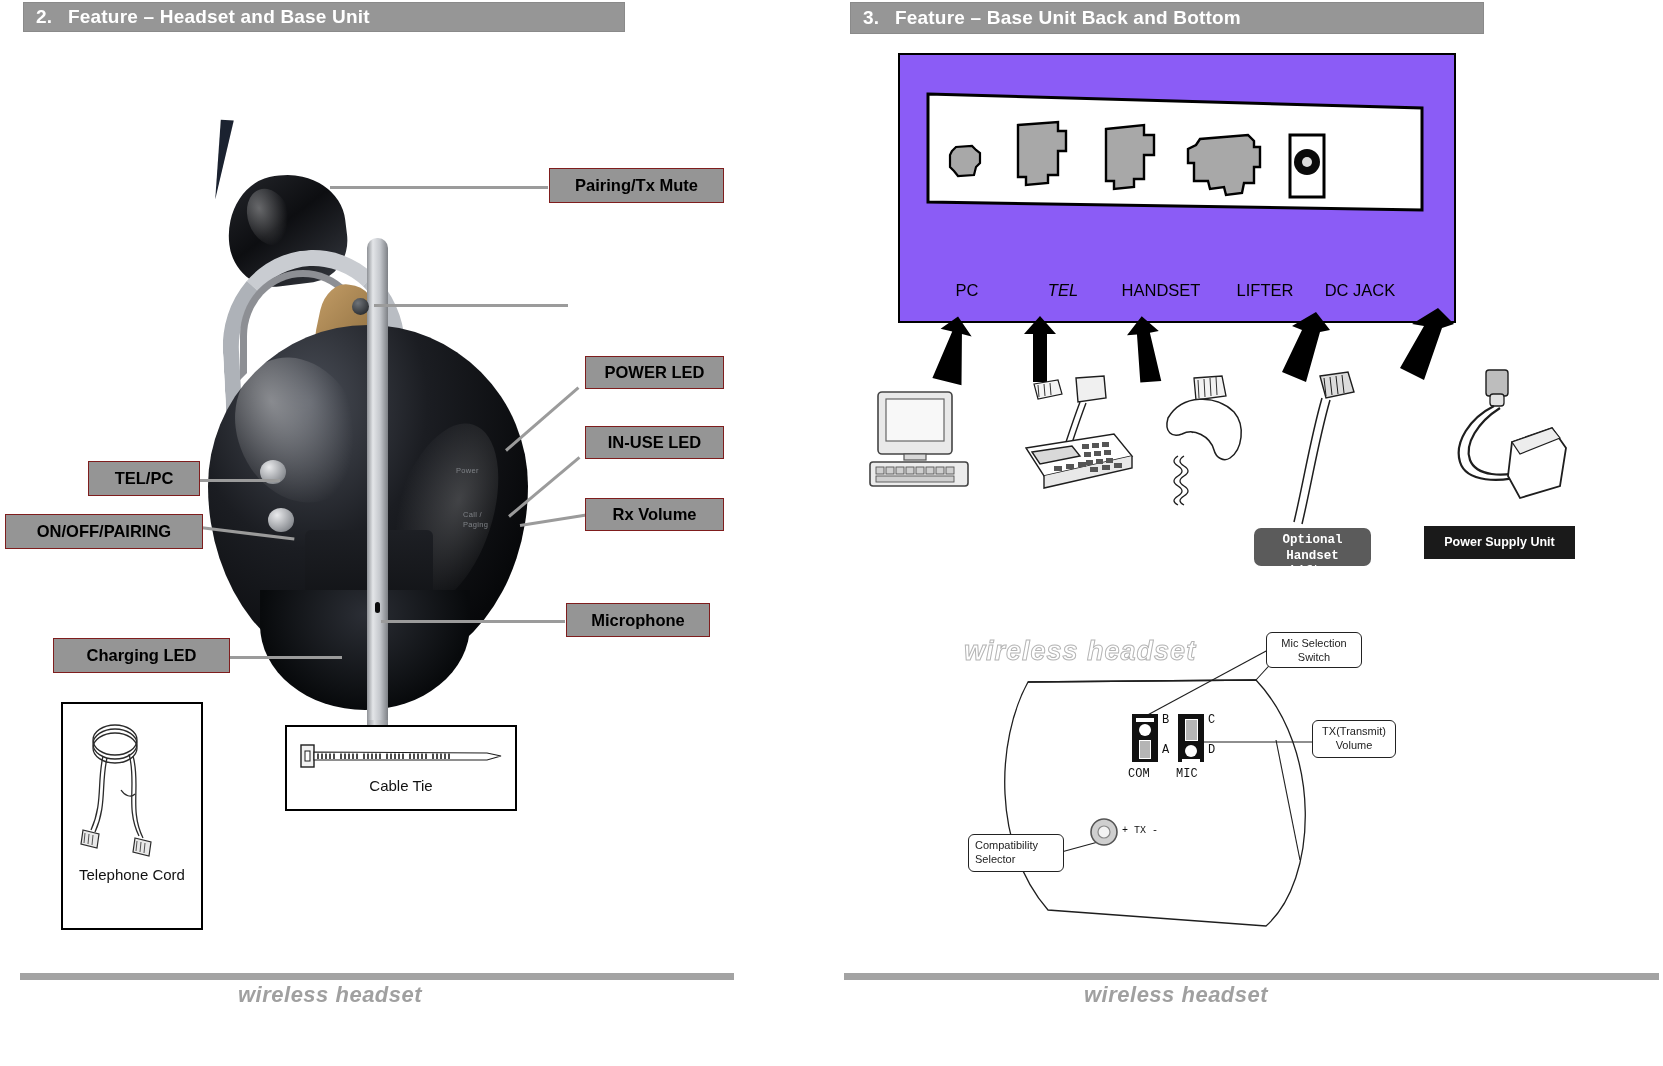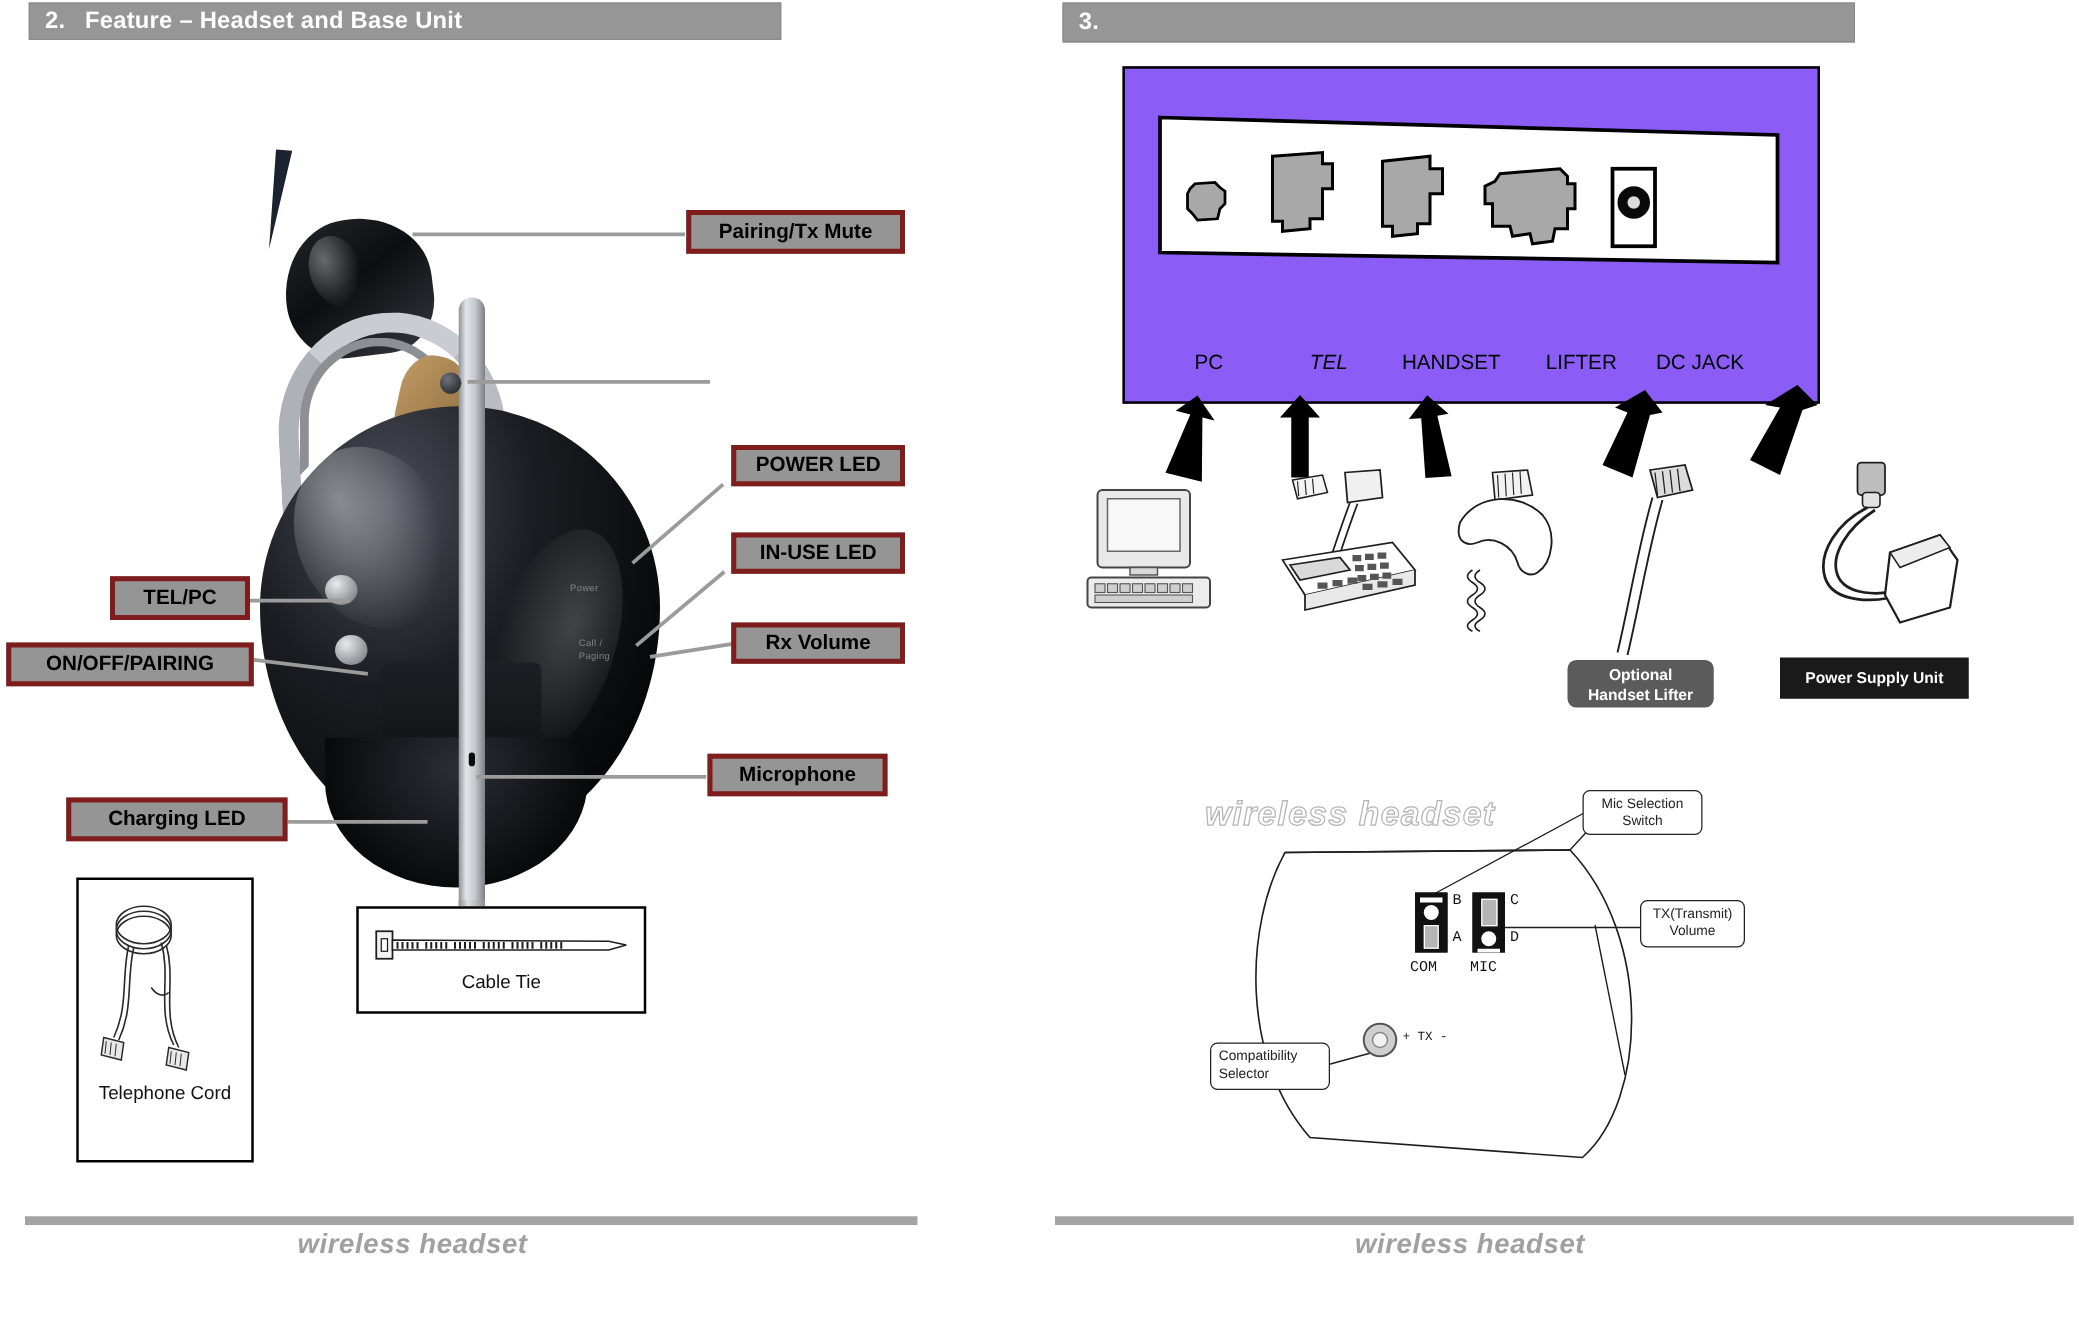--- a/index.html
+++ b/index.html
@@ -11,21 +11,21 @@
 
   
   .titlebar{position:absolute;background:#969696;border:1px solid #8a8a8a;
             color:#fff;font-weight:bold;font-size:19px;display:flex;
             align-items:center;box-sizing:border-box;letter-spacing:.2px;}
   .titlebar .num{display:inline-block;width:32px;padding-left:12px;}
   #title-2{left:23px;top:2px;width:602px;height:30px;}
   #title-3{left:14px;top:2px;width:634px;height:32px;}
 
   
-  .callout{position:absolute;background:#959595;border:4px solid #7f1d1d;
+  .callout{position:absolute;background:#959595;border:1px solid #7f1d1d;
            color:#000;font-weight:bold;font-size:16.5px;box-sizing:border-box;
            display:flex;align-items:center;justify-content:center;
            text-align:center;line-height:1.35;z-index:6;}
   .callout.two{flex-direction:column;justify-content:center;align-items:flex-start;
                padding-left:13px;}
   .leader{position:absolute;background:#9b9b9b;height:3px;z-index:5;
           transform-origin:0 50%;}
 
   
   #photo{position:absolute;left:205:px;}
@@ -274,20 +274,21 @@
   </div>
 
   <div class="footbar" style="left:20px;top:973px;width:714px;"></div>
   <div class="footer" style="left:238px;top:982px;">wireless headset</div>
 </div>
 
 <div class="page" id="page-right">
 
   <div class="titlebar" id="title-3">
     <span class="num">3.</span>
+    <span>Feature – Base Unit Back and Bottom</span>
   </div>
 
   <div id="panelOuter">
     <svg id="panelInner" viewBox="0 0 498 130">
       <polygon points="2,2 496,16 496,118 2,110" fill="#fff" stroke="#000" stroke-width="3"></polygon>
     </svg>
 
     <svg style="position:absolute;left:46px;top:86px;" width="40" height="44" viewBox="0 0 40 44">
       <polygon points="6,10 10,6 26,5 30,9 34,12 34,22 30,26 28,34 12,35 8,30 4,26 4,14" fill="#a8a8a8" stroke="#000" stroke-width="2.2"></polygon>
     </svg>
@@ -413,21 +414,21 @@
 
   <svg class="dev" style="left:584px;top:366px;" width="150" height="170" viewBox="0 0 150 170">
     <rect x="66" y="4" width="22" height="26" rx="3" fill="#bdbdbd" stroke="#1e1e1e" stroke-width="1.4"></rect>
     <rect x="70" y="28" width="14" height="12" rx="3" fill="#e2e2e2" stroke="#1e1e1e" stroke-width="1.3"></rect>
     <path d="M74 40 C 50 52, 34 76, 40 96 C 46 116, 80 118, 106 108" fill="none" stroke="#1e1e1e" stroke-width="2.2"></path>
     <path d="M80 42 C 58 56, 44 78, 50 94 C 56 110, 84 112, 104 104" fill="none" stroke="#1e1e1e" stroke-width="2.2"></path>
     <polygon points="92,76 132,62 146,82 140,120 100,132 88,110" fill="#fff" stroke="#1e1e1e" stroke-width="1.8"></polygon>
     <polygon points="92,76 132,62 140,72 100,88" fill="#ededed" stroke="#1e1e1e" stroke-width="1.2"></polygon>
   </svg>
 
-  <div class="pill" style="left:418px;top:528px;width:117px;height:38px;">
+  <div class="pill" style="left:418px;top:528px;width:117px;height:38px;font-family:Liberation Mono, monospace;">
     <div>Optional</div>
     <div>Handset Lifter</div>
   </div>
 
   <div class="pill dark" style="left:588px;top:526px;width:151px;height:33px;display:flex;align-items:center;justify-content:center;">
     <div>Power Supply Unit</div>
   </div>
 
   <div id="bottomView">
     <div class="wmark" style="left:28px;top:26px;">wireless headset</div>

